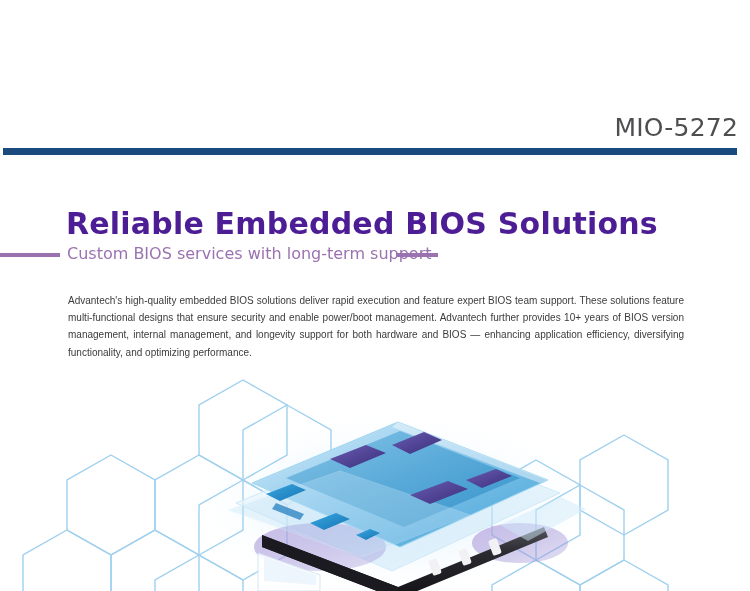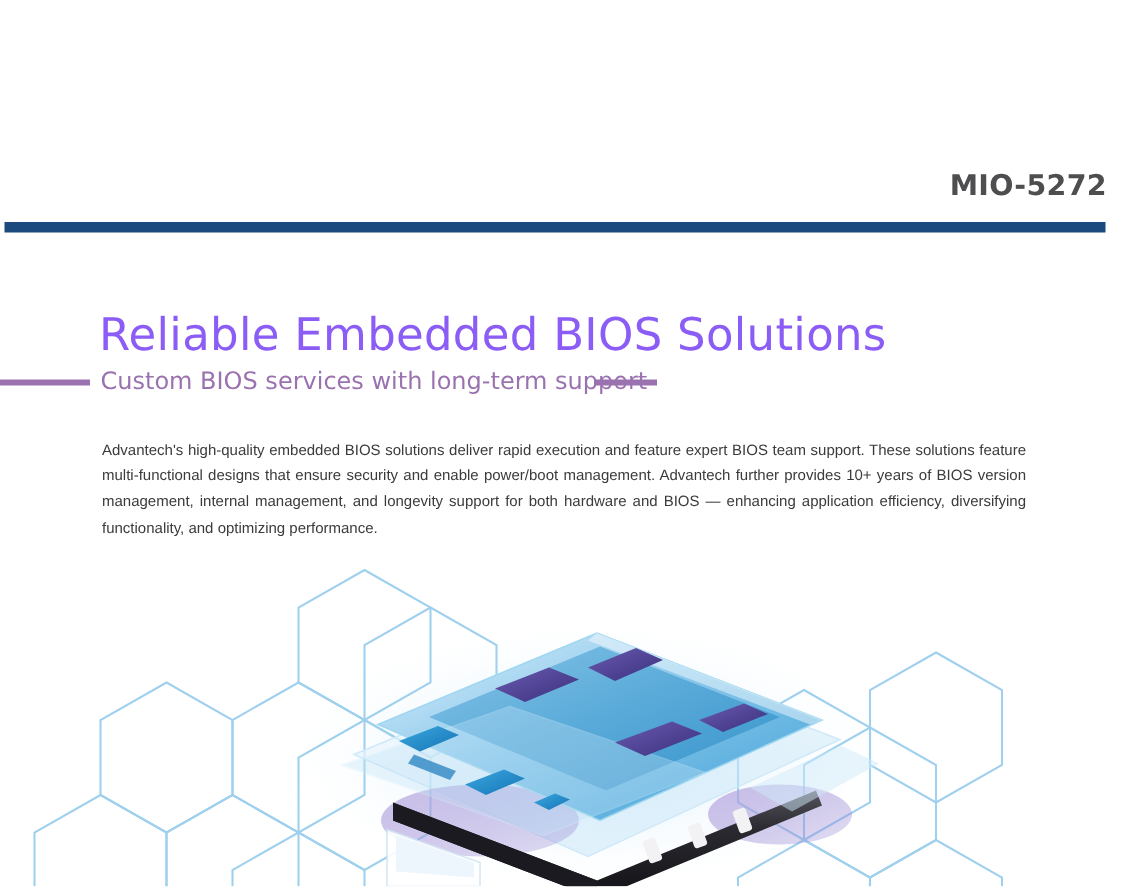--- a/index.html
+++ b/index.html
@@ -19,22 +19,22 @@
   .header {
     position: absolute;
     left: 0; top: 0;
     width: 750px;
     height: 160px;
   }
   .model-code {
     position: absolute;
     right: 12px;
     top: 113px;
-    font-size: 19px;
-    font-weight: bold;
+    font-size: 25px;
+    font-weight: normal;
     letter-spacing: 0.2px;
     color: #4e4e50;
     font-family: "DejaVu Sans", sans-serif;
   }
   .header-rule {
     position: absolute;
     left: 3px;
     top: 148px;
     width: 734px;
     height: 7px;
@@ -46,22 +46,22 @@
     position: absolute;
     left: 0;
     top: 200px;
     width: 750px;
   }
   .main-title {
     position: absolute;
     left: 66px;
     top: 6px;
     font-size: 30px;
-    font-weight: 400;
-    color: #8b5cf6;
+    font-weight: 700;
+    color: #4c1d95;
     letter-spacing: 0.2px;
     white-space: nowrap;
     font-family: "DejaVu Sans", sans-serif;
   }
   .subtitle-row {
     position: absolute;
     left: 0;
     top: 44px;
     width: 750px;
     height: 22px;

